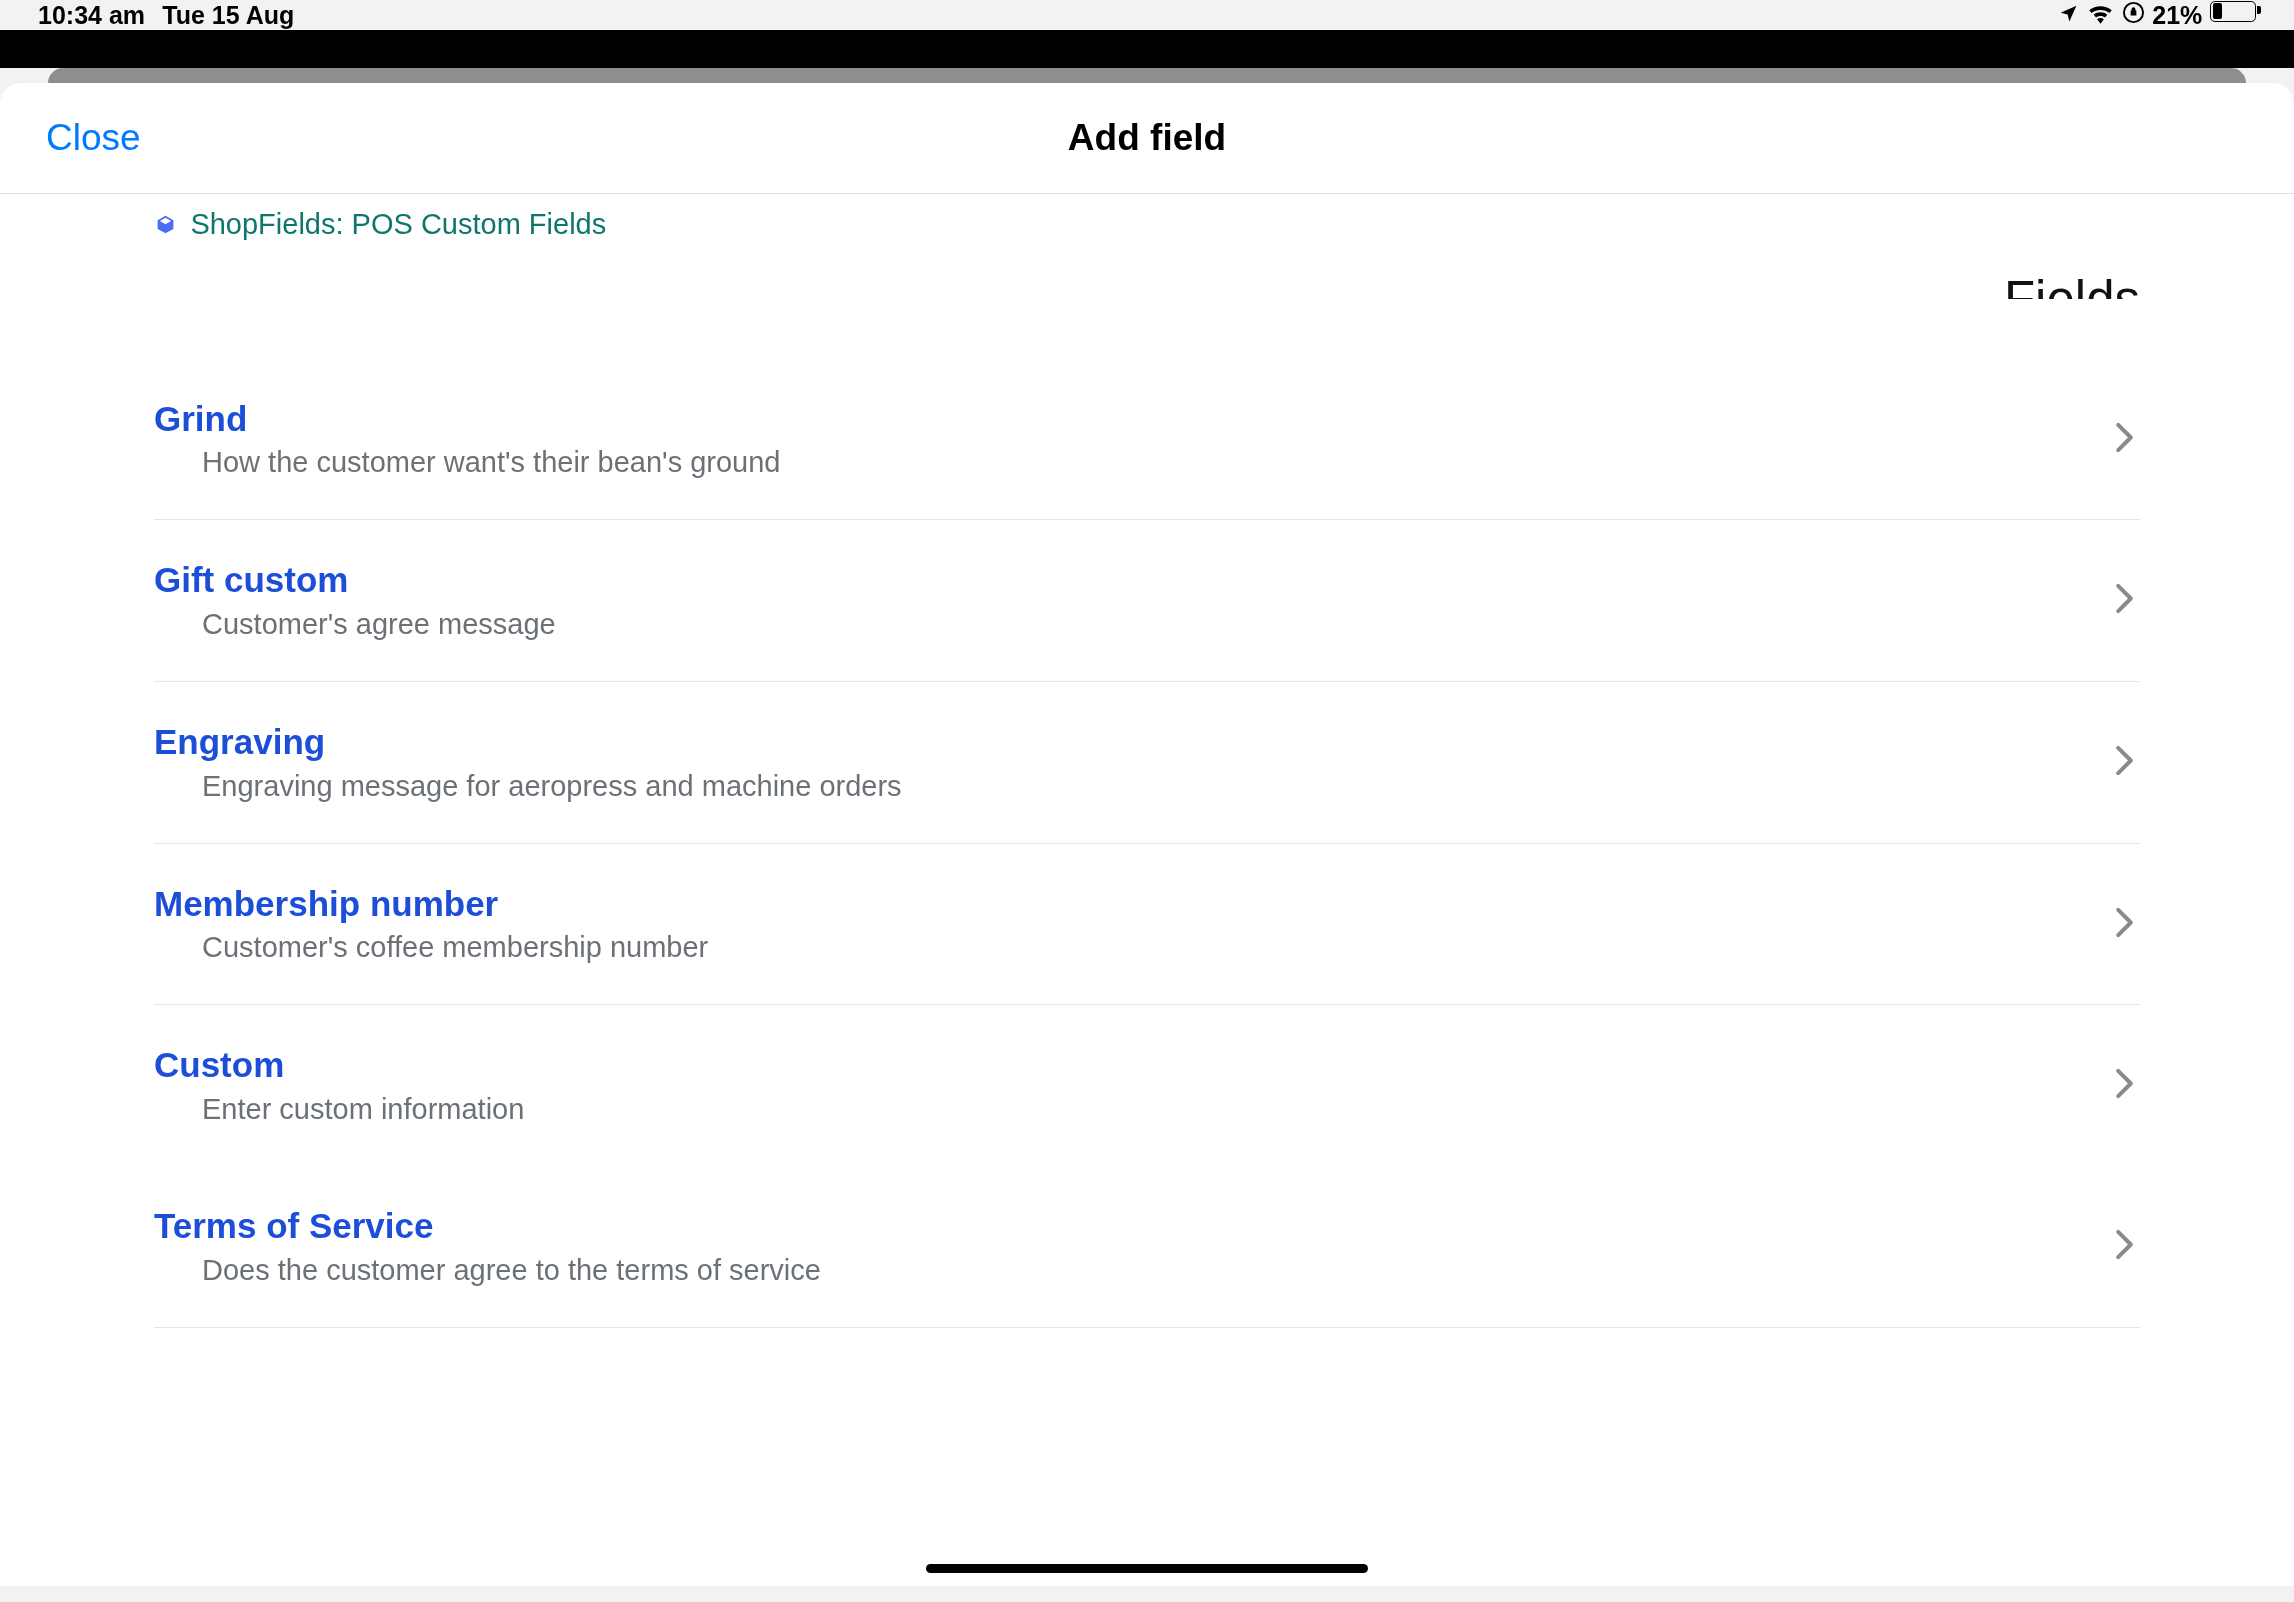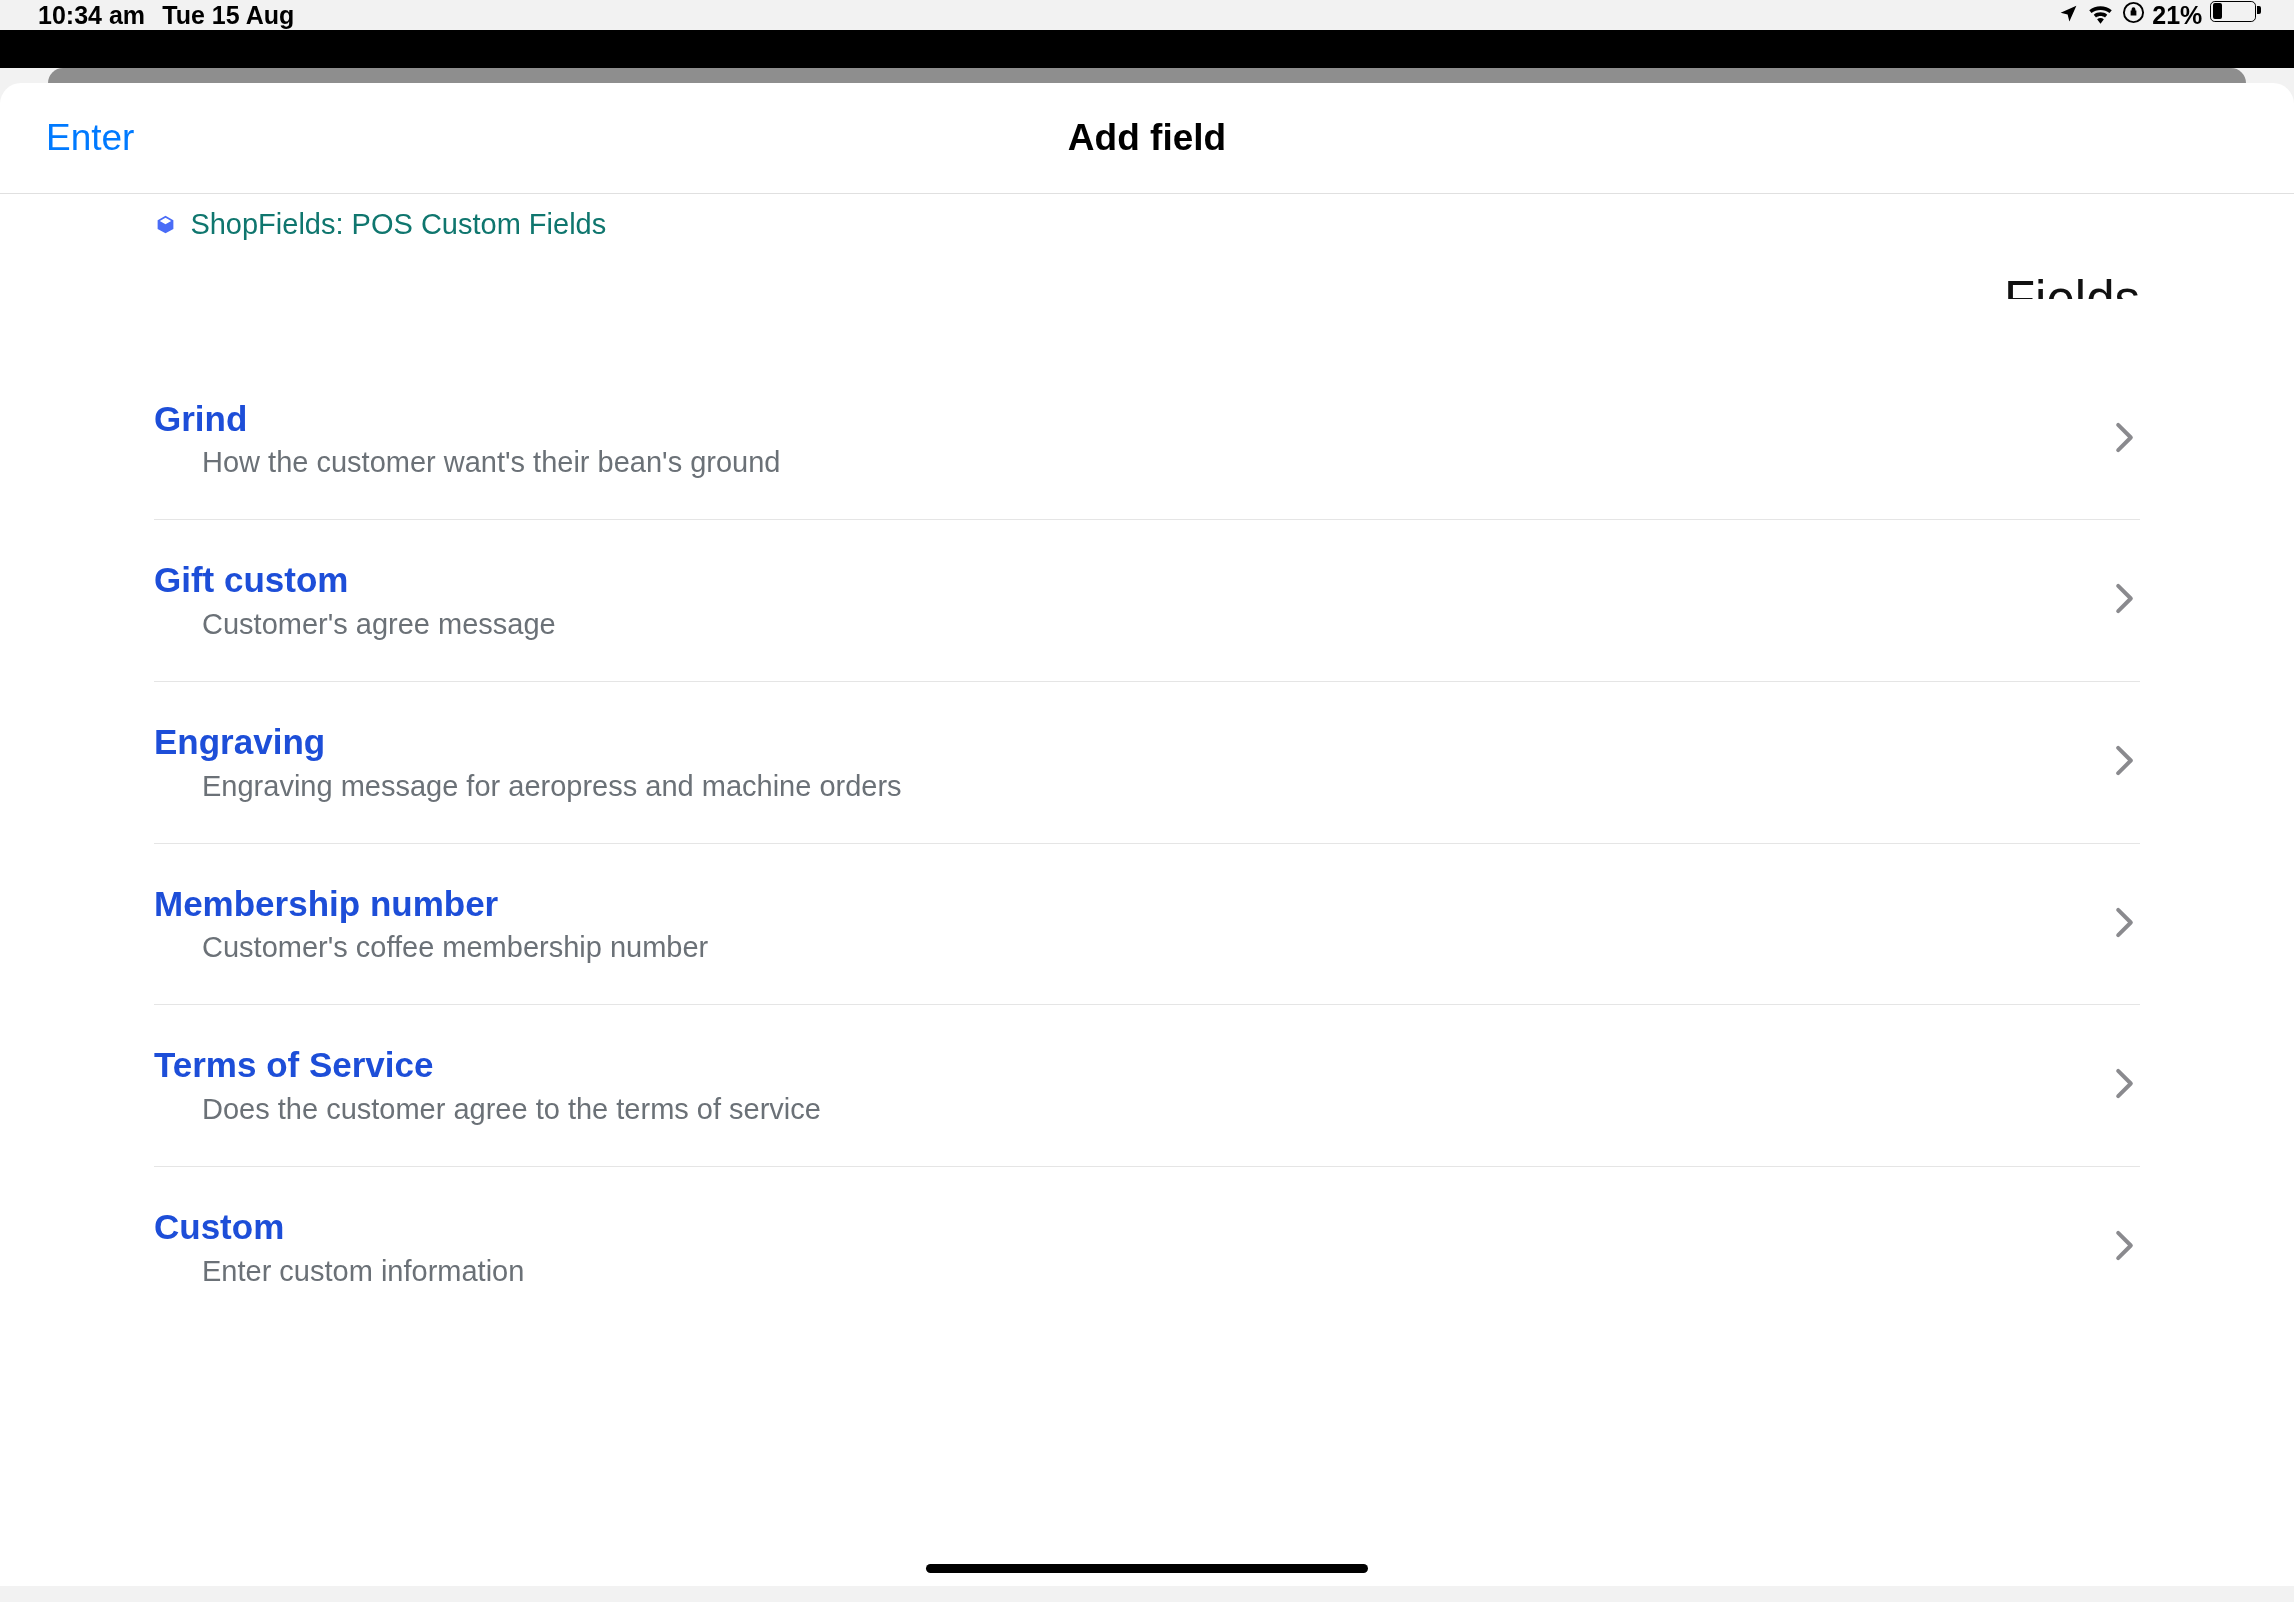--- a/index.html
+++ b/index.html
@@ -221,21 +221,21 @@
     </span>
   </div>
 </div>
 
 <div class="black-bar"></div>
 <div class="gray-bar"></div>
 
 <div class="modal">
 
   <div class="modal-header">
-    <div class="close-btn">Enter</div>
+    <div class="close-btn">Close</div>
     <div class="modal-title">Add field</div>
   </div>
 
   <div class="content">
 
     <div class="app-row">
       <span class="app-icon">
         <svg width="21" height="21" viewBox="0 0 24 24" fill="#4a6cf7">
             <path d="M12 2L3 7v10l9 5 9-5V7l-9-5zm0 2.3L18.5 8 12 11.7 5.5 8 12 4.3z"></path>
           </svg>
@@ -288,41 +288,41 @@
         <div class="field-title">Membership number</div>
         <div class="field-desc">Customer's coffee membership number</div>
       </div>
       <span class="chevron">
         <svg width="19" height="33" viewBox="0 0 12 20" fill="none" stroke="#8a8a8e" stroke-width="2.5" stroke-linecap="round" stroke-linejoin="round">
             <path d="M2 2l8 8-8 8"></path>
           </svg>
       </span>
     </div>
 
+    <div class="field-item" style="border-bottom:none;">
+      <div class="field-text">
+        <div class="field-title">Custom</div>
+        <div class="field-desc">Enter custom information</div>
+      </div>
+      <span class="chevron">
+        <svg width="19" height="33" viewBox="0 0 12 20" fill="none" stroke="#8a8a8e" stroke-width="2.5" stroke-linecap="round" stroke-linejoin="round">
+            <path d="M2 2l8 8-8 8"></path>
+          </svg>
+      </span>
+    </div>
+
     <div class="field-item">
       <div class="field-text">
         <div class="field-title">Terms of Service</div>
         <div class="field-desc">Does the customer agree to the terms of service</div>
       </div>
       <span class="chevron">
         <svg width="19" height="33" viewBox="0 0 12 20" fill="none" stroke="#8a8a8e" stroke-width="2.5" stroke-linecap="round" stroke-linejoin="round">
             <path d="M2 2l8 8-8 8"></path>
           </svg>
       </span>
     </div>
 
-    <div class="field-item" style="border-bottom:none;">
-      <div class="field-text">
-        <div class="field-title">Custom</div>
-        <div class="field-desc">Enter custom information</div>
-      </div>
-      <span class="chevron">
-        <svg width="19" height="33" viewBox="0 0 12 20" fill="none" stroke="#8a8a8e" stroke-width="2.5" stroke-linecap="round" stroke-linejoin="round">
-            <path d="M2 2l8 8-8 8"></path>
-          </svg>
-      </span>
-    </div>
-
   </div>
 
   <div class="home-indicator"></div>
 </div>
 
 
 </body></html>

